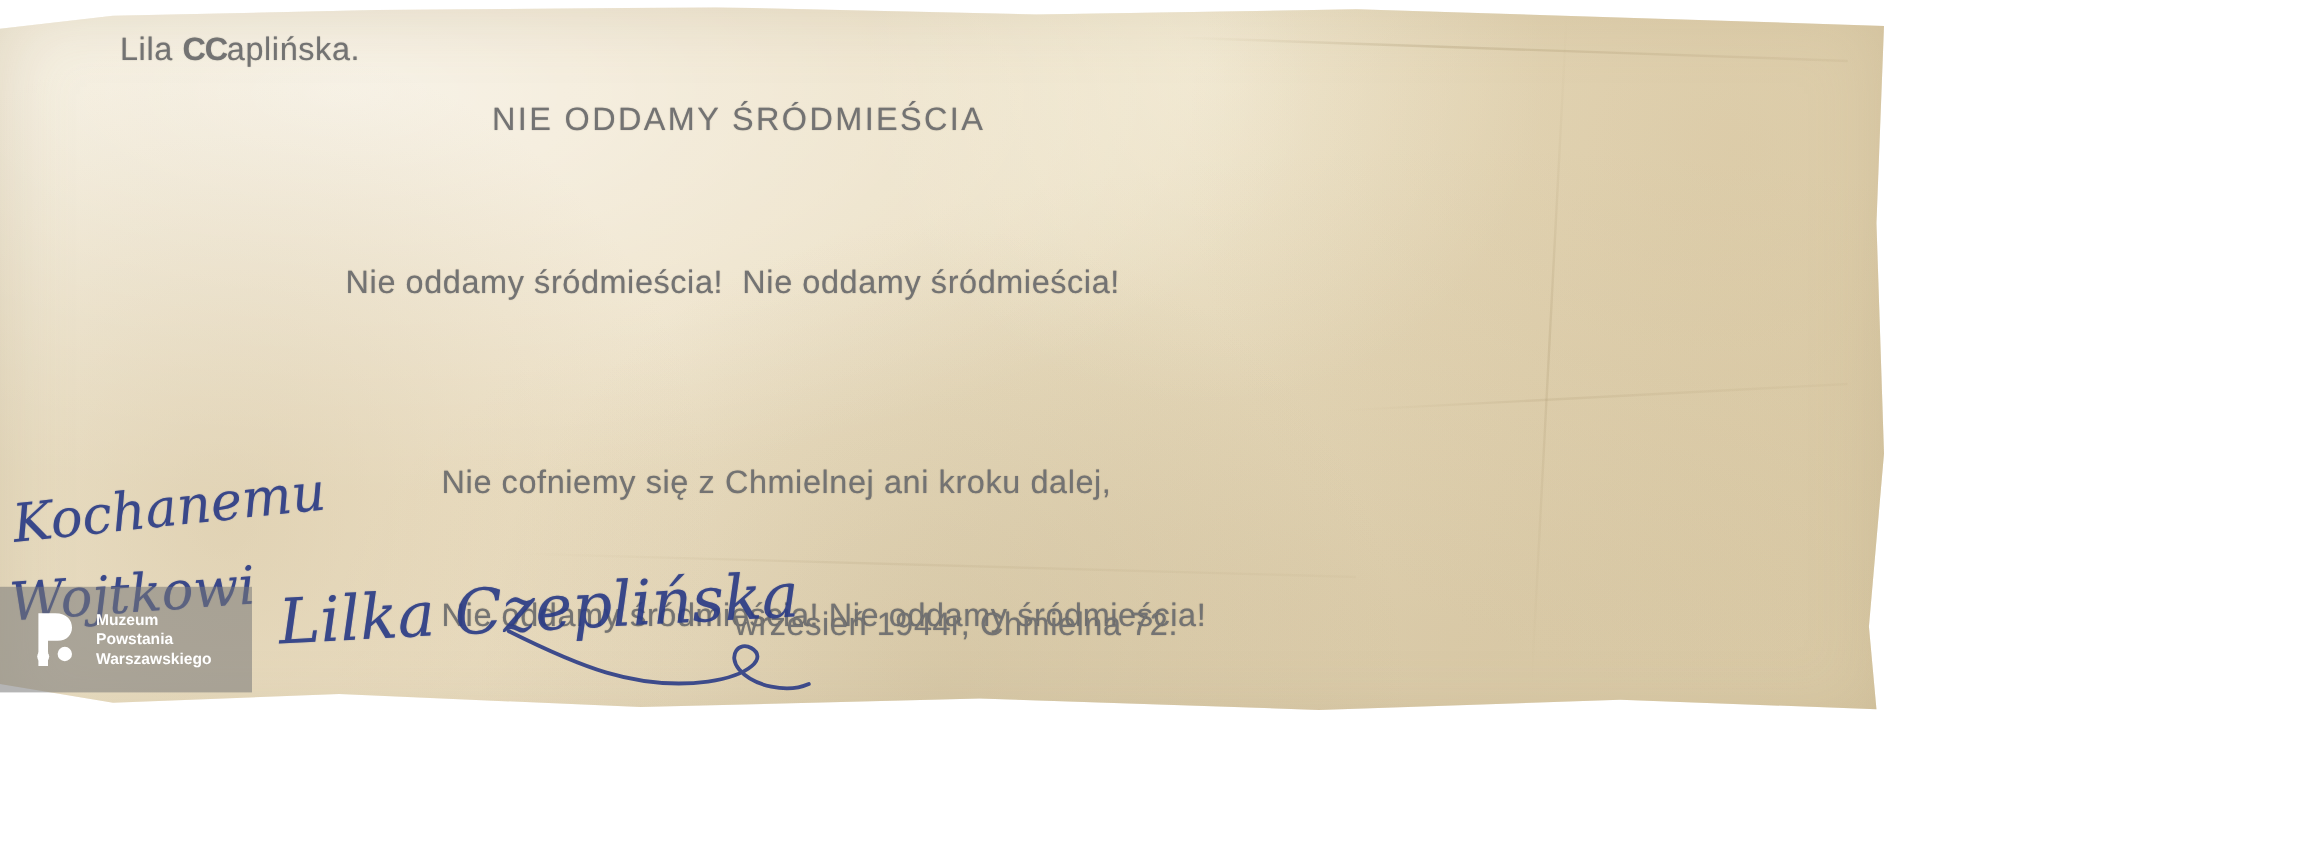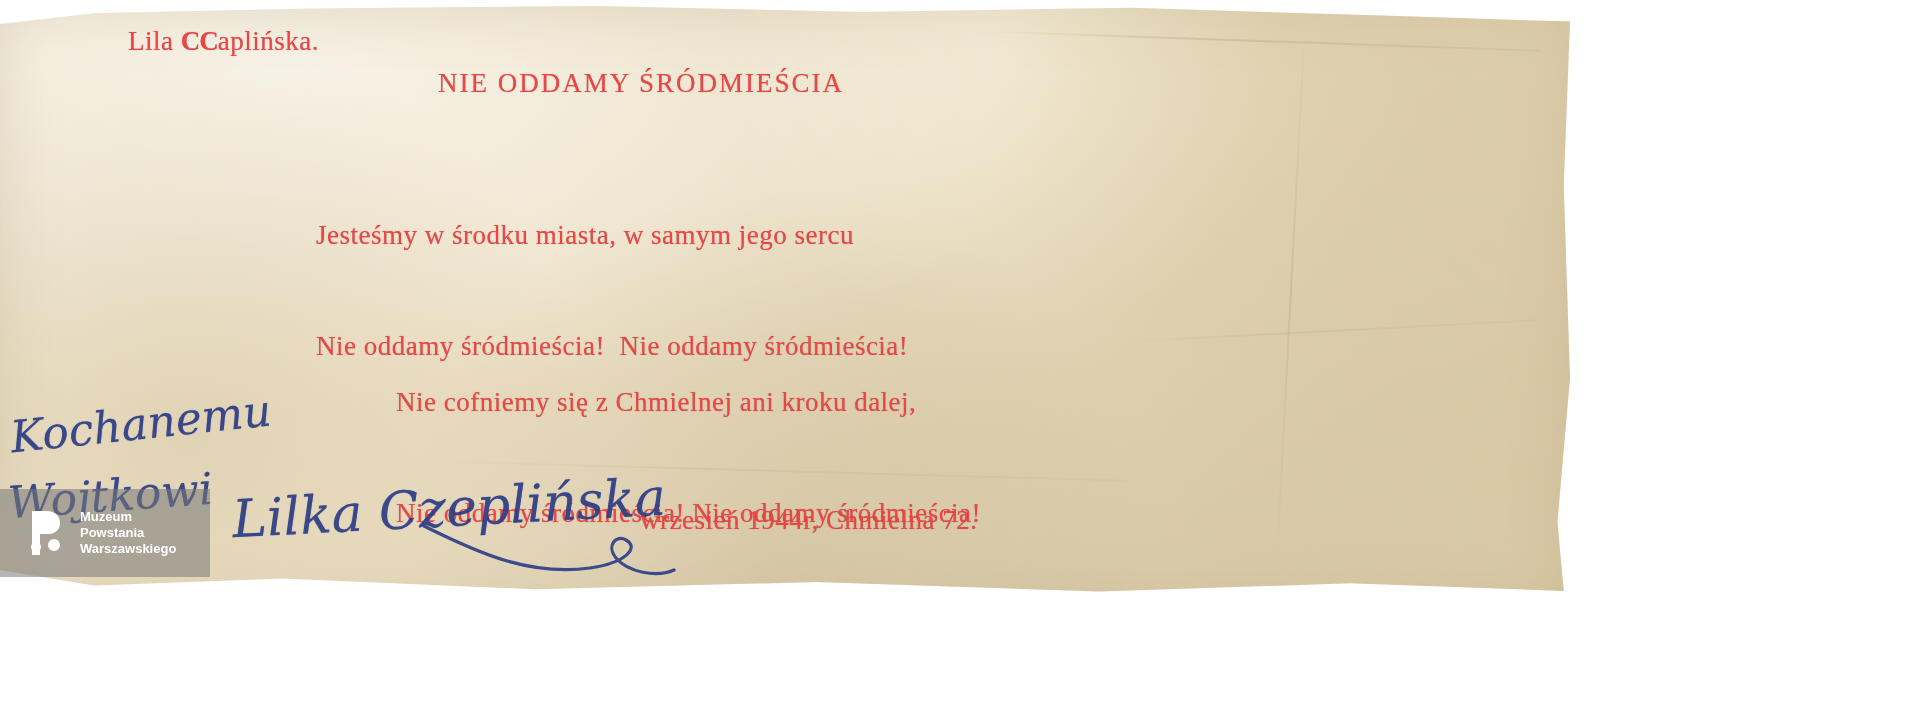--- a/index.html
+++ b/index.html
@@ -68,41 +68,40 @@
     position: absolute;
     pointer-events: none;
     width: 2px;
     background: linear-gradient(180deg, rgba(160,140,100,0.0) 0%, rgba(160,140,100,0.22) 50%, rgba(160,140,100,0.0) 100%);
   }
   .creasev.v1 { left: 1290px; top: 10px; height: 560px; transform: rotate(3deg); }
 
   
   .tw {
     position: absolute;
-    font-family: Liberation Serif, serif;
-    color: #ef4444;
+    font-family: Liberation Sans, sans-serif;
+    color: #737373;
     white-space: pre;
     letter-spacing: 0.5px;
     text-shadow: 0 0 1px rgba(40,35,30,0.35);
-    margin-left: 28px;
   }
 
   .author {
     left: 100px;
     top: 26px;
     font-size: 27px;
   }
   .author .bold {
     font-weight: bold;
     letter-spacing: -1px;
   }
 
   .title {
     left: 410px;
-    top: 68px;
+    top: 84px;
     font-size: 27px;
     letter-spacing: 2.0px;
   }
 
   .stanza {
     font-size: 27px;
     line-height: 37px;
   }
   .stanza-1 { left: 288px; top: 143px; }
   .stanza-2 { left: 368px; top: 310px; }
@@ -192,21 +191,20 @@
   <div class="crease c1"></div>
   <div class="crease c2"></div>
   <div class="crease c3"></div>
   <div class="creasev v1"></div>
 
   <div class="tw author"><span>Lila </span><span class="bold">CC</span><span>aplińska.</span></div>
 
   <div class="tw title">NIE ODDAMY ŚRÓDMIEŚCIA</div>
 
   <div class="tw stanza stanza-1">
-    <div class="line">Jesteśmy w środku miasta, w samym jego sercu</div>
     <div class="line">Nie oddamy śródmieścia!  Nie oddamy śródmieścia!</div>
   </div>
 
   <div class="tw stanza stanza-2">
     <div class="line">Nie cofniemy się z Chmielnej ani kroku dalej,</div>
     <div class="line">Nie oddamy śródmieścia! Nie oddamy śródmieścia!</div>
   </div>
 
   <div class="tw footer">wrzesień 1944r, Chmielna 72.</div>
 

